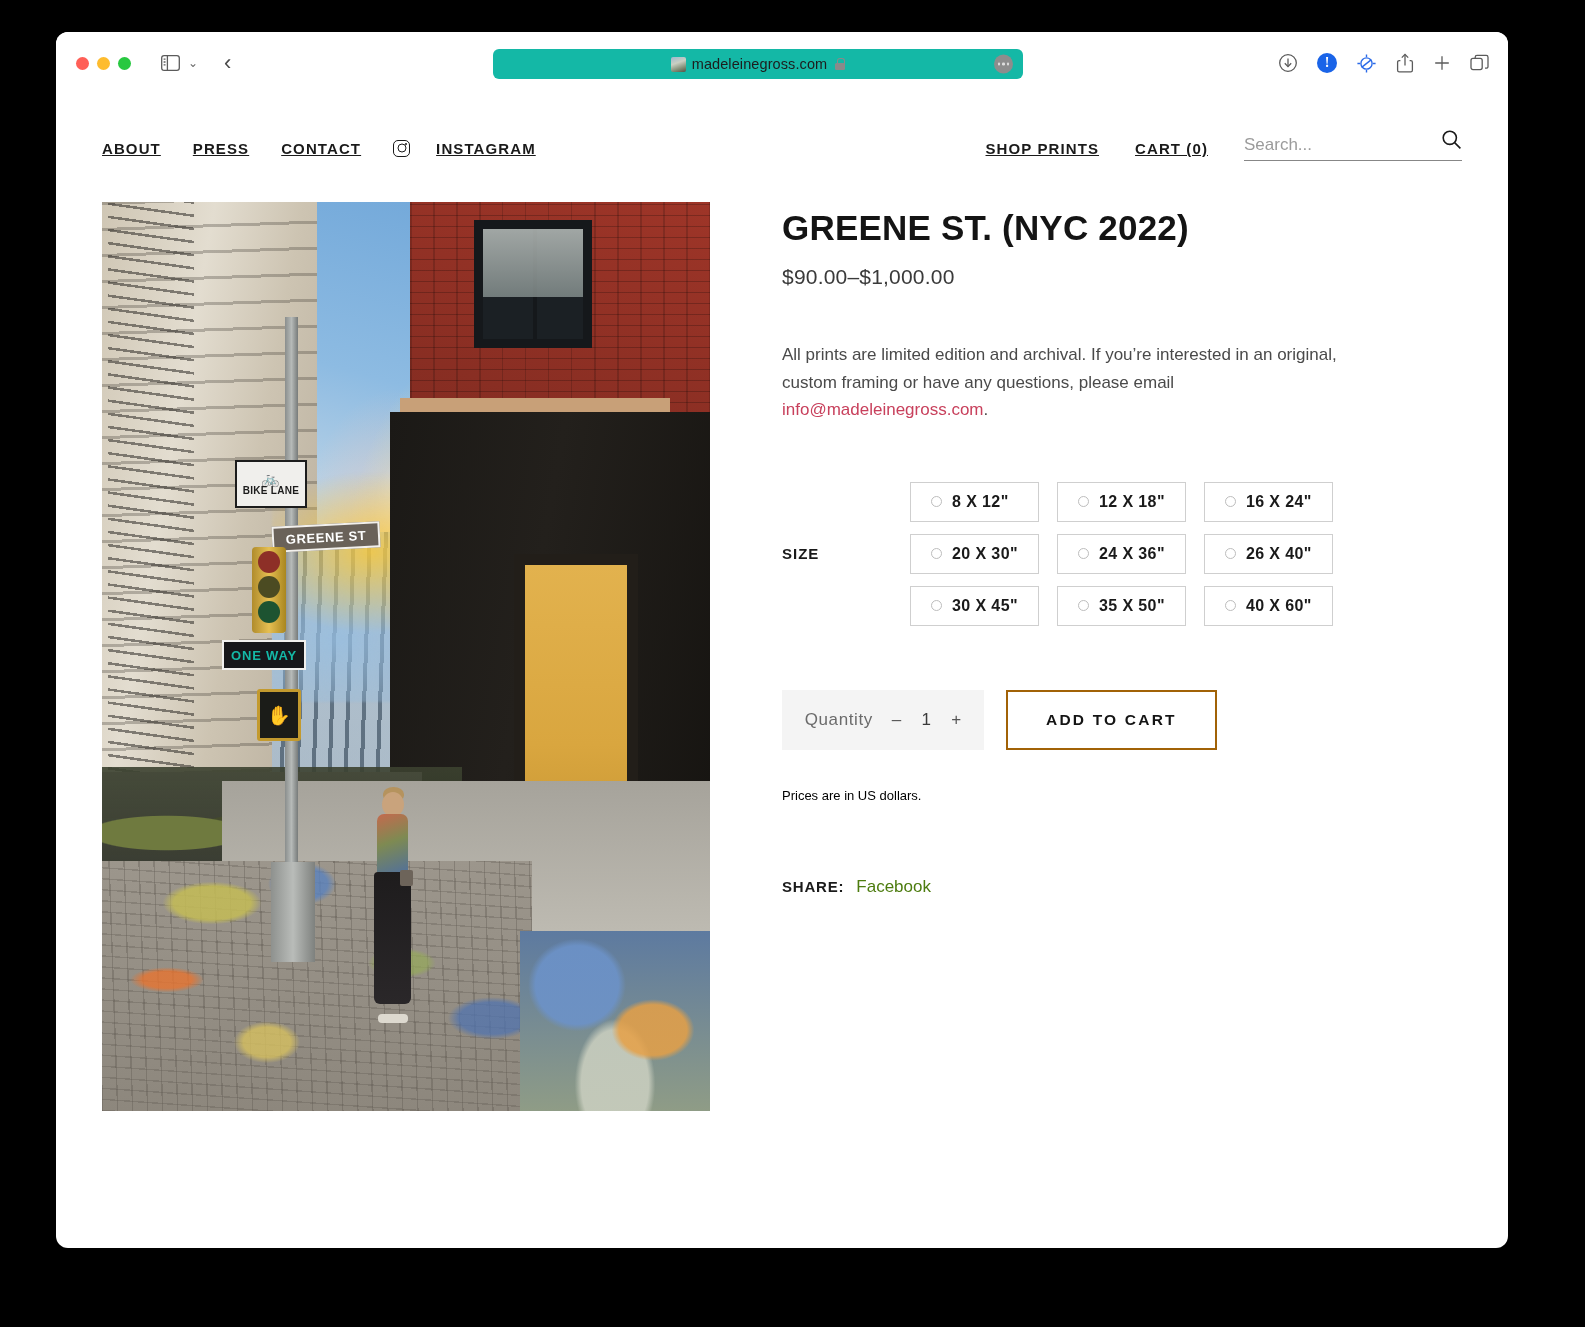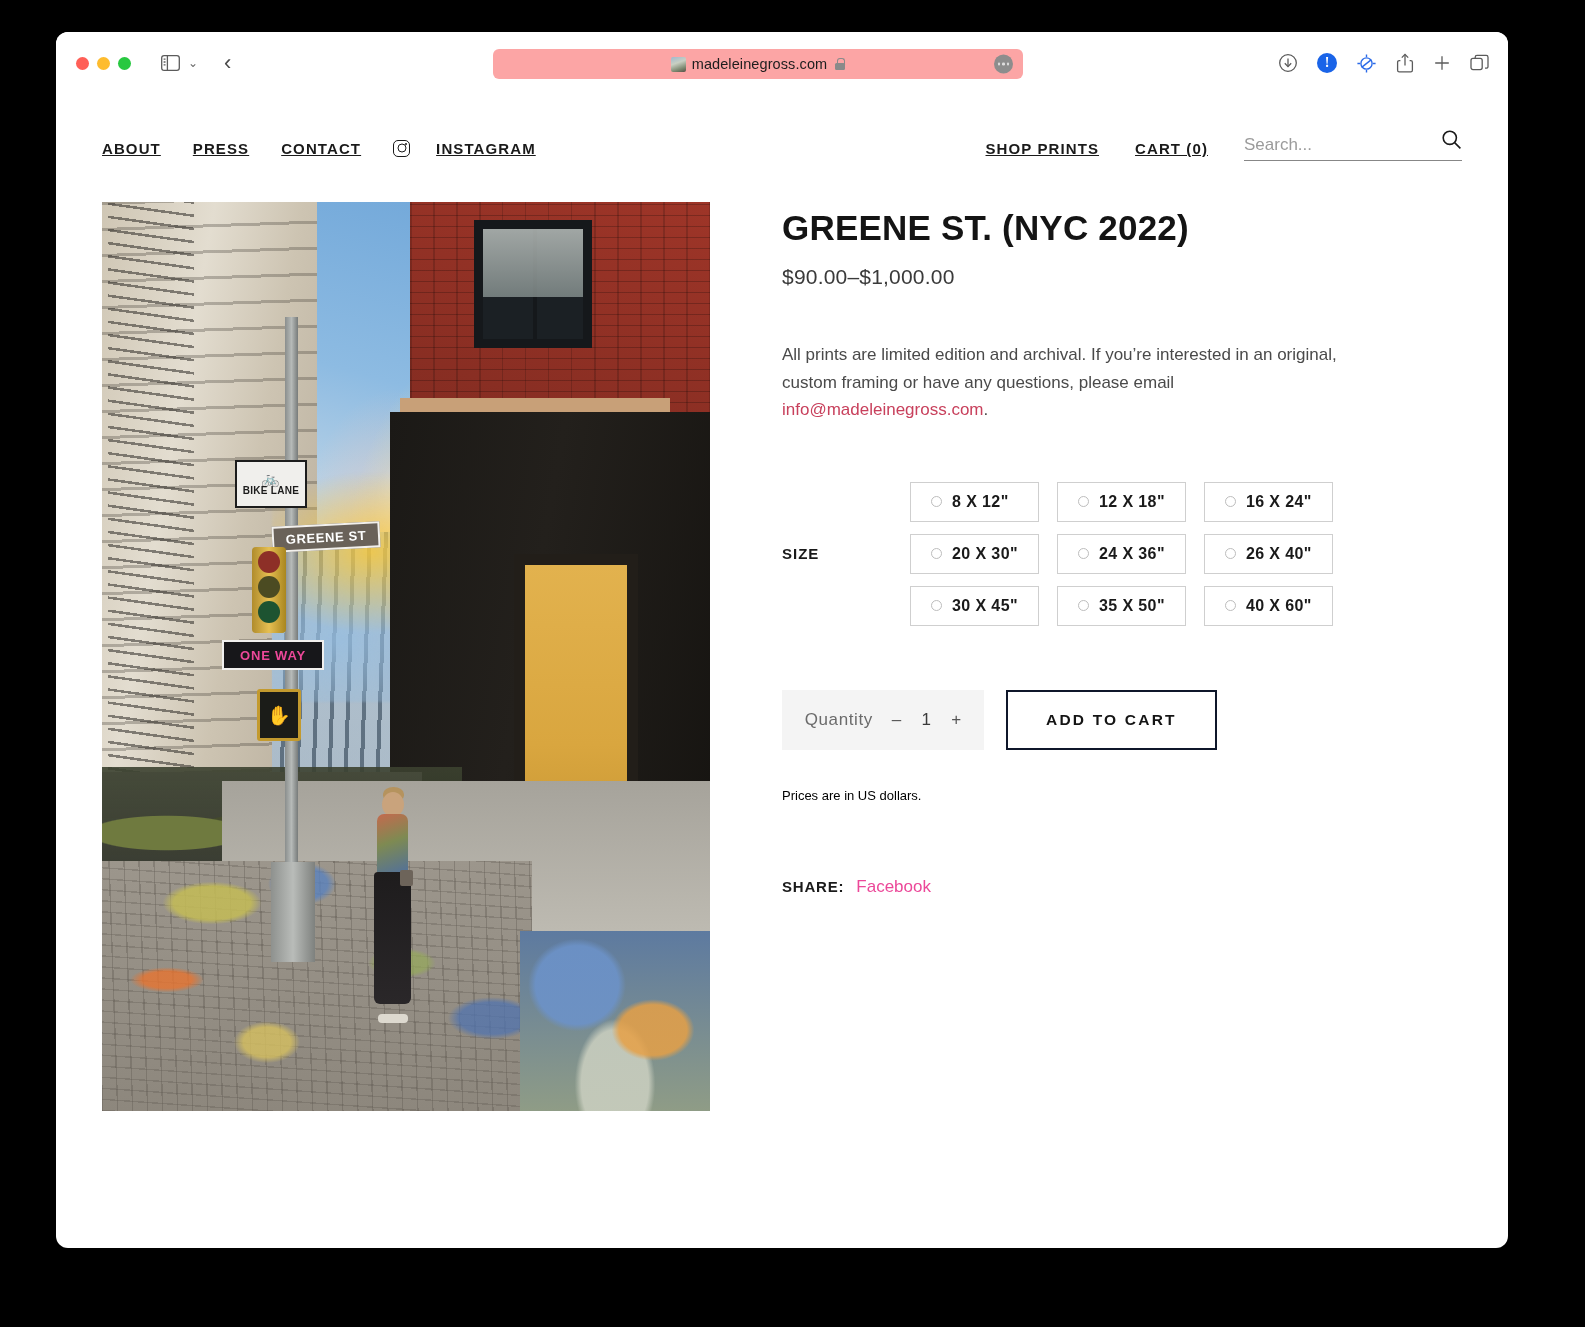--- a/index.html
+++ b/index.html
@@ -39,21 +39,21 @@
     color: #5b5b5b;
   }
   .sidebar-btn { margin-left: 30px; }
   .chev-small { margin-left: 8px; font-size: 12px; color: #6b6b6b; }
   .back-btn { margin-left: 26px; font-size: 22px; color: #4a4a4a; line-height: 1; font-weight: 300;}
 
   .urlbar {
     position: absolute;
     left: 437px; top: 17px;
     width: 530px; height: 30px;
-    background: #fca5a5;
+    background: #14b8a6;
     border-radius: 6px;
     display: flex; align-items: center; justify-content: center;
     gap: 6px;
   }
   .favicon {
     width: 15px; height: 15px; border-radius: 2px;
     background: linear-gradient(160deg,#9fb9cf 0%,#c9cfc2 40%,#7e8a72 75%,#564f45 100%);
   }
   .url-text { font-size: 14.5px; color: #1d1d1d; letter-spacing: .1px; }
   .lock { width: 10px; height: 12px; position: relative; margin-left: 2px; }
@@ -270,21 +270,21 @@
   }
   .a-box { position:absolute; left:169px; top:660px; width:44px; height:100px; background:linear-gradient(90deg,#8e918e,#b9bcb9,#7e817e);}
   .sign {
     position:absolute; background:#f0efec; border:2px solid #1c1c1c;
     display:flex; align-items:center; justify-content:center;
     font-family:"Liberation Sans", sans-serif; font-weight:700; color:#1c1c1c;
   }
   .sign-bike { left:133px; top:258px; width:72px; height:48px; flex-direction:column; font-size:10px; letter-spacing:.3px;}
   .sign-bike .bikeglyph{font-size:15px;line-height:13px;}
   .sign-green { left:170px; top:322px; width:108px; height:26px; background:#6a6259; color:#fff; border-color:#f2f0ec; font-size:13px; letter-spacing:.6px; transform: rotate(-3deg);}
-  .sign-oneway { left:120px; top:438px; width:102px; height:30px; font-size:13px; letter-spacing:.8px; background:#17171a; color:#ec4899; border-color:#f1f0ee;}
+  .sign-oneway { left:120px; top:438px; width:84px; height:30px; font-size:13px; letter-spacing:.8px; background:#17171a; color:#14b8a6; border-color:#f1f0ee;}
   .traffic-light {
     position:absolute; left:150px; top:345px; width:34px; height:86px;
     background:linear-gradient(90deg,#b08c2c,#e6bf52,#a9861f); border-radius:4px;
     padding:4px 0; display:flex; flex-direction:column; align-items:center; gap:3px;
   }
   .traffic-light i { width:22px; height:22px; border-radius:50%; display:block;}
   .tl-r{background:#8d2f27;} .tl-y{background:#4b4b22;} .tl-g{background:#1d5331;}
   .ped-signal {
     position:absolute; left:155px; top:487px; width:44px; height:52px;
     background:#1b1c18; border:3px solid #c39a2e; border-radius:3px;
@@ -351,29 +351,29 @@
     display: flex; align-items: center; justify-content: center; gap: 19px;
   }
   .qty .qlabel { font-size: 17px; color: #6b6b6b; letter-spacing: .6px;}
   .qty button {
     border: none; background: transparent; cursor: pointer;
     font-size: 17px; color: #555; font-family: "Liberation Sans", sans-serif;
     padding: 0;
   }
   .qty .qval { font-size: 17px; color: #3a3a3a; min-width: 12px; text-align:center;}
   .add-cart {
-    border: 2px solid #0f172a; background: #fff;
+    border: 2px solid #a16207; background: #fff;
     padding: 0 38px; height: 60px; cursor: pointer;
     font-family: "Liberation Sans", sans-serif;
     font-size: 15.5px; font-weight: 700; letter-spacing: 2.2px; color: #141414;
   }
   .prices-note { margin-top: 38px; font-size: 13px; color: #000000; }
   .share-row { margin-top: 74px; display: flex; align-items: baseline; gap: 12px; }
   .share-label { font-size: 15px; font-weight: 700; letter-spacing: .8px; color: #1a1a1a;}
-  .share-link { font-size: 17px; color: #ec4899; text-decoration: none; }
+  .share-link { font-size: 17px; color: #4d7c0f; text-decoration: none; }
 </style>
 </head>
 <body>
 
 <div class="window">
 
   <div class="toolbar">
     <div class="traffic">
       <span class="dot red"></span>
       <span class="dot yellow"></span>

